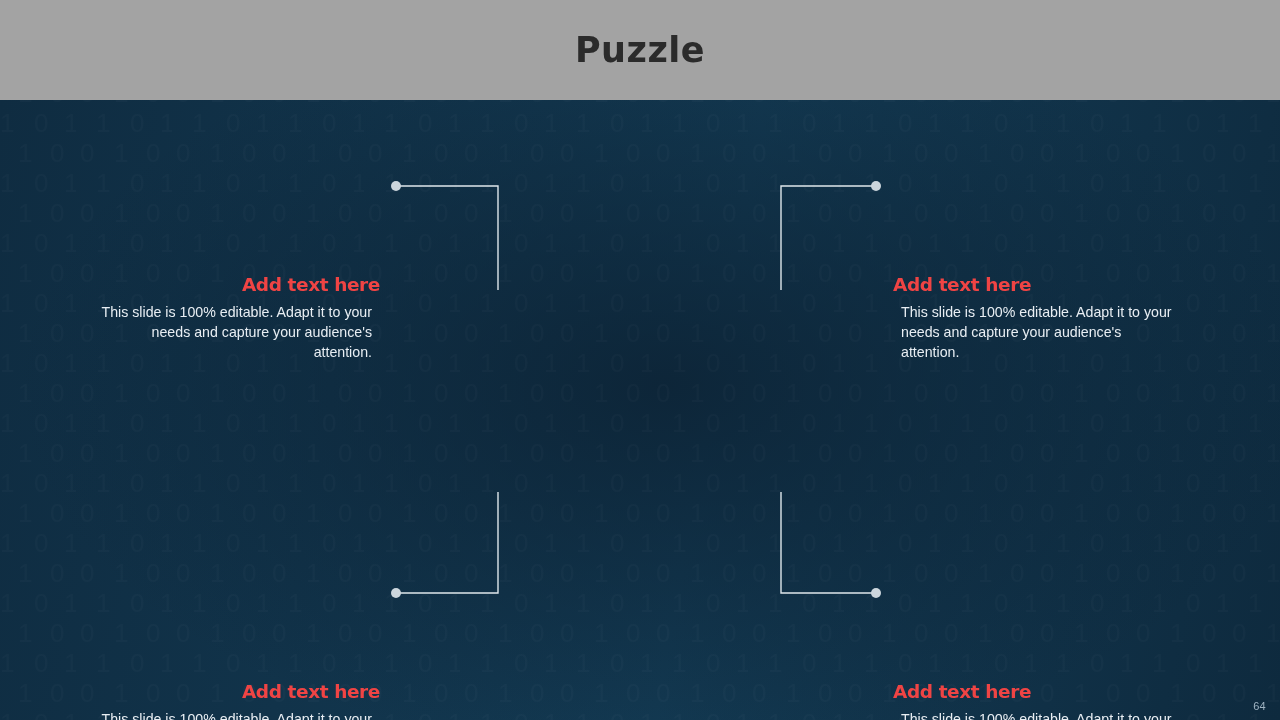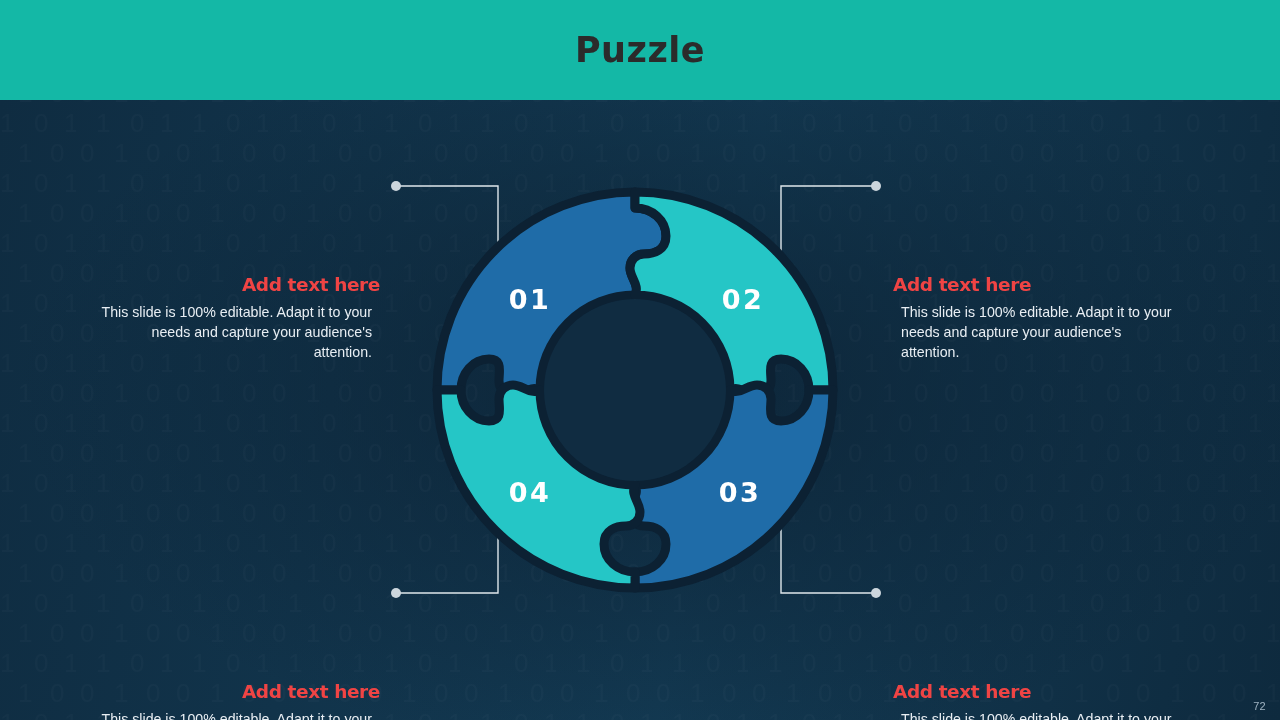--- a/index.html
+++ b/index.html
@@ -24,21 +24,21 @@
     background: #ffffff;
     overflow: hidden;
   }
 
   
   .header {
     position: absolute;
     left: 0; top: 0;
     width: 1280px;
     height: 100px;
-    background: #14b8a6;
+    background: #a3a3a3;
     display: flex;
     align-items: center;
     justify-content: center;
   }
   .header-title {
     font-family: "DejaVu Sans", sans-serif;
     font-size: 35px;
     font-weight: bold;
     color: #2b2b2b;
     letter-spacing: 0.5px;
@@ -175,103 +175,20 @@
       <path d="M 872 86 L 781 86 L 781 190" fill="none" stroke="#dfe7ec" stroke-width="1.4"></path>
       <circle cx="876" cy="86" r="5" fill="#ccd6dd"></circle>
 
       <path d="M 400 493 L 498 493 L 498 392" fill="none" stroke="#dfe7ec" stroke-width="1.4"></path>
       <circle cx="396" cy="493" r="5" fill="#ccd6dd"></circle>
 
       <path d="M 872 493 L 781 493 L 781 392" fill="none" stroke="#dfe7ec" stroke-width="1.4"></path>
       <circle cx="876" cy="493" r="5" fill="#ccd6dd"></circle>
     </svg>
 
-    <div class="puzzle">
-      <svg viewBox="0 0 410 416" xmlns="http://www.w3.org/2000/svg">
-        <defs>
-
-          <path id="q-tl" d="
-            M 205 10
-            C 205 10 205 26 205 26
-            C 222 26 236 38 236 54
-            C 236 68 224 72 214 72
-            C 206 72 200 78 200 86
-            C 200 96 210 103 205 113
-            L 205 113
-            L 205 113
-            A 95 95 0 0 0 110 208
-            L 110 208
-            C 100 203 93 213 83 213
-            C 75 213 69 207 69 199
-            C 69 189 73 177 59 177
-            C 43 177 31 191 31 208
-            L 7 208
-            A 198 198 0 0 1 205 10 Z"></path>
-
-          <path id="q-tr" d="
-            M 205 10
-            C 205 10 205 26 205 26
-            C 222 26 236 38 236 54
-            C 236 68 224 72 214 72
-            C 206 72 200 78 200 86
-            C 200 96 210 103 205 113
-            A 95 95 0 0 1 300 208
-            C 310 203 317 213 327 213
-            C 335 213 341 207 341 199
-            C 341 189 337 177 351 177
-            C 367 177 379 191 379 208
-            L 403 208
-            A 198 198 0 0 0 205 10 Z"></path>
-
-          <path id="q-br" d="
-            M 403 208
-            L 379 208
-            C 379 225 367 239 351 239
-            C 337 239 341 227 341 217
-            C 341 209 335 203 327 203
-            C 317 203 310 213 300 208
-            A 95 95 0 0 1 205 303
-            C 210 313 200 320 200 330
-            C 200 338 206 344 214 344
-            C 224 344 236 348 236 362
-            C 236 378 222 390 205 390
-            L 205 406
-            A 198 198 0 0 0 403 208 Z"></path>
-
-          <path id="q-bl" d="
-            M 7 208
-            L 31 208
-            C 31 225 43 239 59 239
-            C 73 239 69 227 69 217
-            C 69 209 75 203 83 203
-            C 93 203 100 213 110 208
-            A 95 95 0 0 0 205 303
-            C 200 313 210 320 210 330
-            C 210 338 204 344 196 344
-            C 186 344 174 348 174 362
-            C 174 378 188 390 205 390
-            L 205 406
-            A 198 198 0 0 1 7 208 Z"></path>
-        </defs>
-
-        <g stroke="#0c2133" stroke-width="9" stroke-linejoin="round" stroke-linecap="round">
-          <use href="#q-tl" fill="#1f6ca8"></use>
-          <use href="#q-tr" fill="#25c6c6"></use>
-          <use href="#q-br" fill="#1f6ca8"></use>
-          <use href="#q-bl" fill="#25c6c6"></use>
-        </g>
-
-        <circle cx="205" cy="208" r="91" fill="#102c41"></circle>
-
-        <text class="seg-num" x="100" y="127" text-anchor="middle">01</text>
-        <text class="seg-num" x="313" y="127" text-anchor="middle">02</text>
-        <text class="seg-num" x="310" y="320" text-anchor="middle">03</text>
-        <text class="seg-num" x="100" y="320" text-anchor="middle">04</text>
-      </svg>
-    </div>
 
     <div class="tblock right-col tb-1">
       <p class="t-head">Add text here</p>
       <p class="t-body">This slide is 100% editable. Adapt it to your needs and capture your audience's attention.</p>
     </div>
 
     <div class="tblock left-col tb-2">
       <p class="t-head">Add text here</p>
       <p class="t-body">This slide is 100% editable. Adapt it to your needs and capture your audience's attention.</p>
     </div>
@@ -279,16 +196,16 @@
     <div class="tblock right-col tb-3">
       <p class="t-head">Add text here</p>
       <p class="t-body">This slide is 100% editable. Adapt it to your needs and capture your audience's attention.</p>
     </div>
 
     <div class="tblock left-col tb-4">
       <p class="t-head">Add text here</p>
       <p class="t-body">This slide is 100% editable. Adapt it to your needs and capture your audience's attention.</p>
     </div>
 
-    <div class="page-num">72</div>
+    <div class="page-num">64</div>
 
   </div>
 </div>
 
 </body></html>

